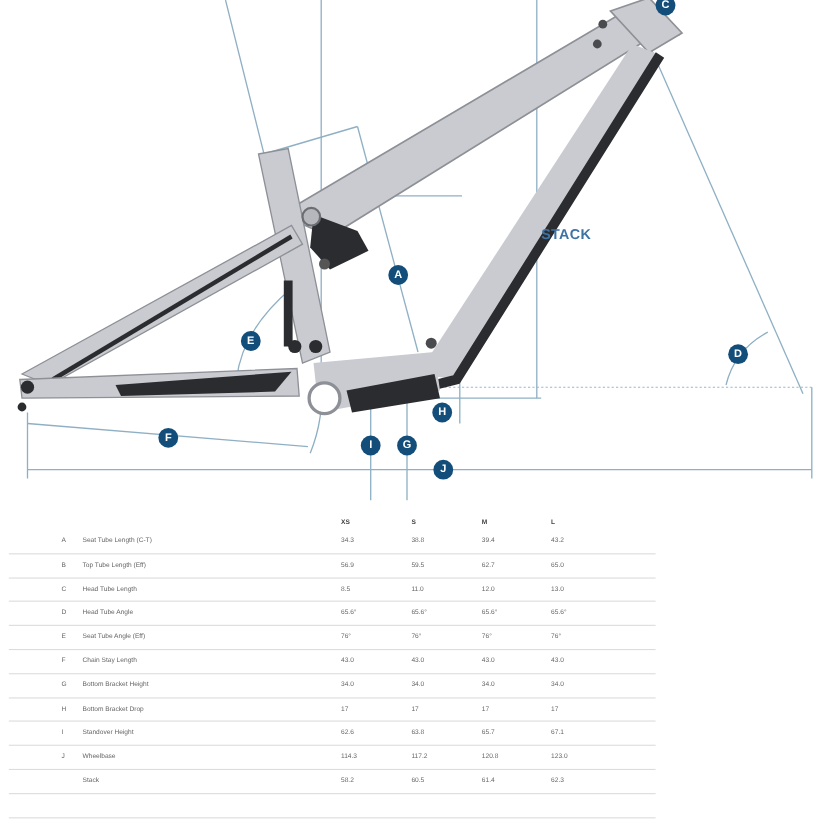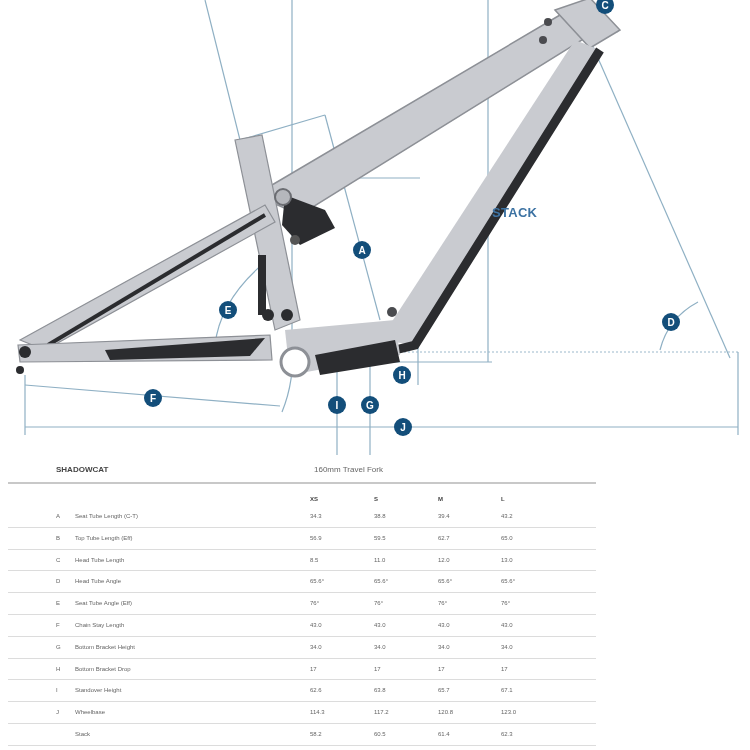--- a/index.html
+++ b/index.html
@@ -122,24 +122,20 @@
       <g class="badge">
         <circle cx="403" cy="427" r="9"></circle>
         <text x="403" y="427">J</text>
       </g>
     </g>
 </svg>
 
 <div class="stack-label">STACK</div>
 
 <div id="table">
-  <div class="thead">
-    <span class="model">SHADOWCAT</span>
-    <span class="fork">160mm Travel Fork</span>
-  </div>
   <div class="sizes">
     <span class="sz c-xs">XS</span>
     <span class="sz c-s">S</span>
     <span class="sz c-m">M</span>
     <span class="sz c-l">L</span>
   </div>
   <div id="rows">
       <div class="row">
         <span class="cell c-letter">A</span>
         <span class="cell c-name">Seat Tube Length (C-T)</span>

